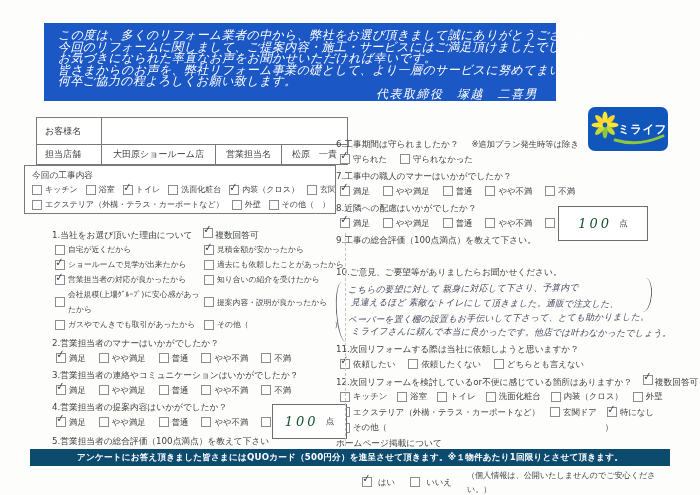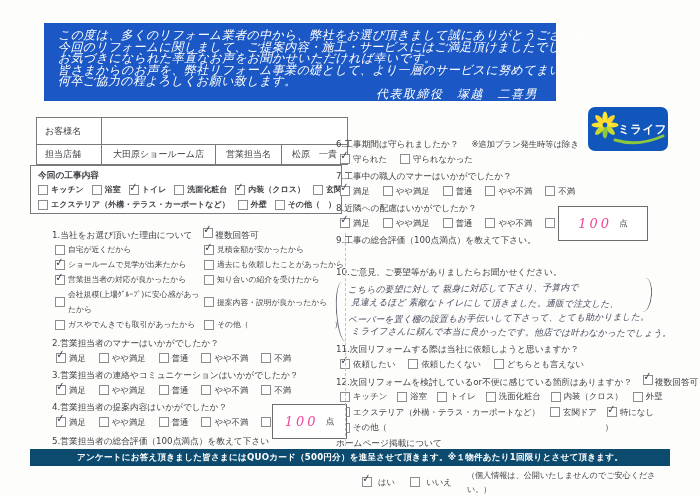--- a/index.html
+++ b/index.html
@@ -22,22 +22,22 @@
   .i-row.r1{height:26px;}
   .i-row.r2{height:19px;border-top:1px solid #7a7a7a;}
   .i-cell{display:flex;align-items:center;justify-content:center;box-sizing:border-box;}
   .i-cell.lab{width:64px;justify-content:flex-start;padding-left:8px;}
   .i-cell + .i-cell{border-left:1px solid #7a7a7a;}
   .i-cell.v-store{width:114px;}
   .i-cell.lab2{width:66px;font-family:Liberation Mono, monospace;}
   .i-cell.grow{flex:1;}
 
   
-  .workbox{position:absolute;left:30px;top:165px;width:312px;height:49px;border:1px solid #7a7a7a;
-           box-sizing:border-box;padding:3px 7px;font-size:8px;background:#fff;overflow:hidden;font-weight:bold;}
+  .workbox{position:absolute;left:24px;top:165px;width:312px;height:49px;border:1px solid #7a7a7a;
+           box-sizing:border-box;padding:3px 7px;font-size:8px;background:#fff;overflow:hidden;}
   .w-title{font-size:8.7px;line-height:13px;}
   .optrow{display:flex;align-items:center;white-space:nowrap;}
   .workbox .optrow{gap:8px;line-height:15px;}
 
   
   .opt{display:inline-flex;align-items:center;}
   .cb{position:relative;display:inline-block;width:8px;height:8px;border:1px solid #8d8d8d;margin-right:3px;flex:none;background:#fff;}
   .cb.checked::after{content:"✓";position:absolute;left:-1px;top:-6px;font-size:11px;font-weight:bold;
                      color:#3d4050;transform:rotate(-8deg);}
 
@@ -51,21 +51,21 @@
   .rate-row{display:flex;gap:13px;line-height:14px;margin:1px 0 4px 4px;}
   .mt4{margin-top:4px;} .mt5{margin-top:5px;} .mt6{margin-top:6px;} .mt19{margin-top:19px;} .mt2{margin-top:2px;} .mt1{margin-top:1px;}
   .note{margin-left:10px;font-size:8.3px;}
   .q12row{display:flex;gap:10px;line-height:15.5px;margin-left:4px;white-space:nowrap;}
 
   
   .scorebox{position:absolute;border:1px solid #6d6d6d;display:flex;align-items:center;justify-content:center;background:#fff;}
   .score5{left:272px;top:404px;width:73px;height:33px;}
   .score9{left:558px;top:206px;width:88px;height:33px;}
   .score-hand{font-family:"DejaVu Serif","Liberation Serif",serif;font-style:italic;font-size:13px;
-              letter-spacing:3px;color:#ec4899;}
+              letter-spacing:3px;color:#14532d;}
   .score-unit{font-size:8.5px;margin-left:7px;color:#3f4145;}
 
   
   .comment{position:relative;margin-top:2px;height:62px;padding-left:12px;}
   .comment .ln{font-style:italic;font-size:8.8px;line-height:14.8px;letter-spacing:0.2px;
                white-space:nowrap;color:#464a5e;}
   .comment .ln:nth-child(odd){transform:rotate(-0.6deg);}
   .comment .ln:nth-child(even){transform:rotate(0.4deg);margin-left:3px;}
   .paren{position:absolute;width:12px;}
   .paren.l{left:0;top:1px;height:60px;border-left:1.4px solid #5a5d6b;border-radius:60% 0 0 60% / 50% 0 0 50%;transform:rotate(-4deg);}

